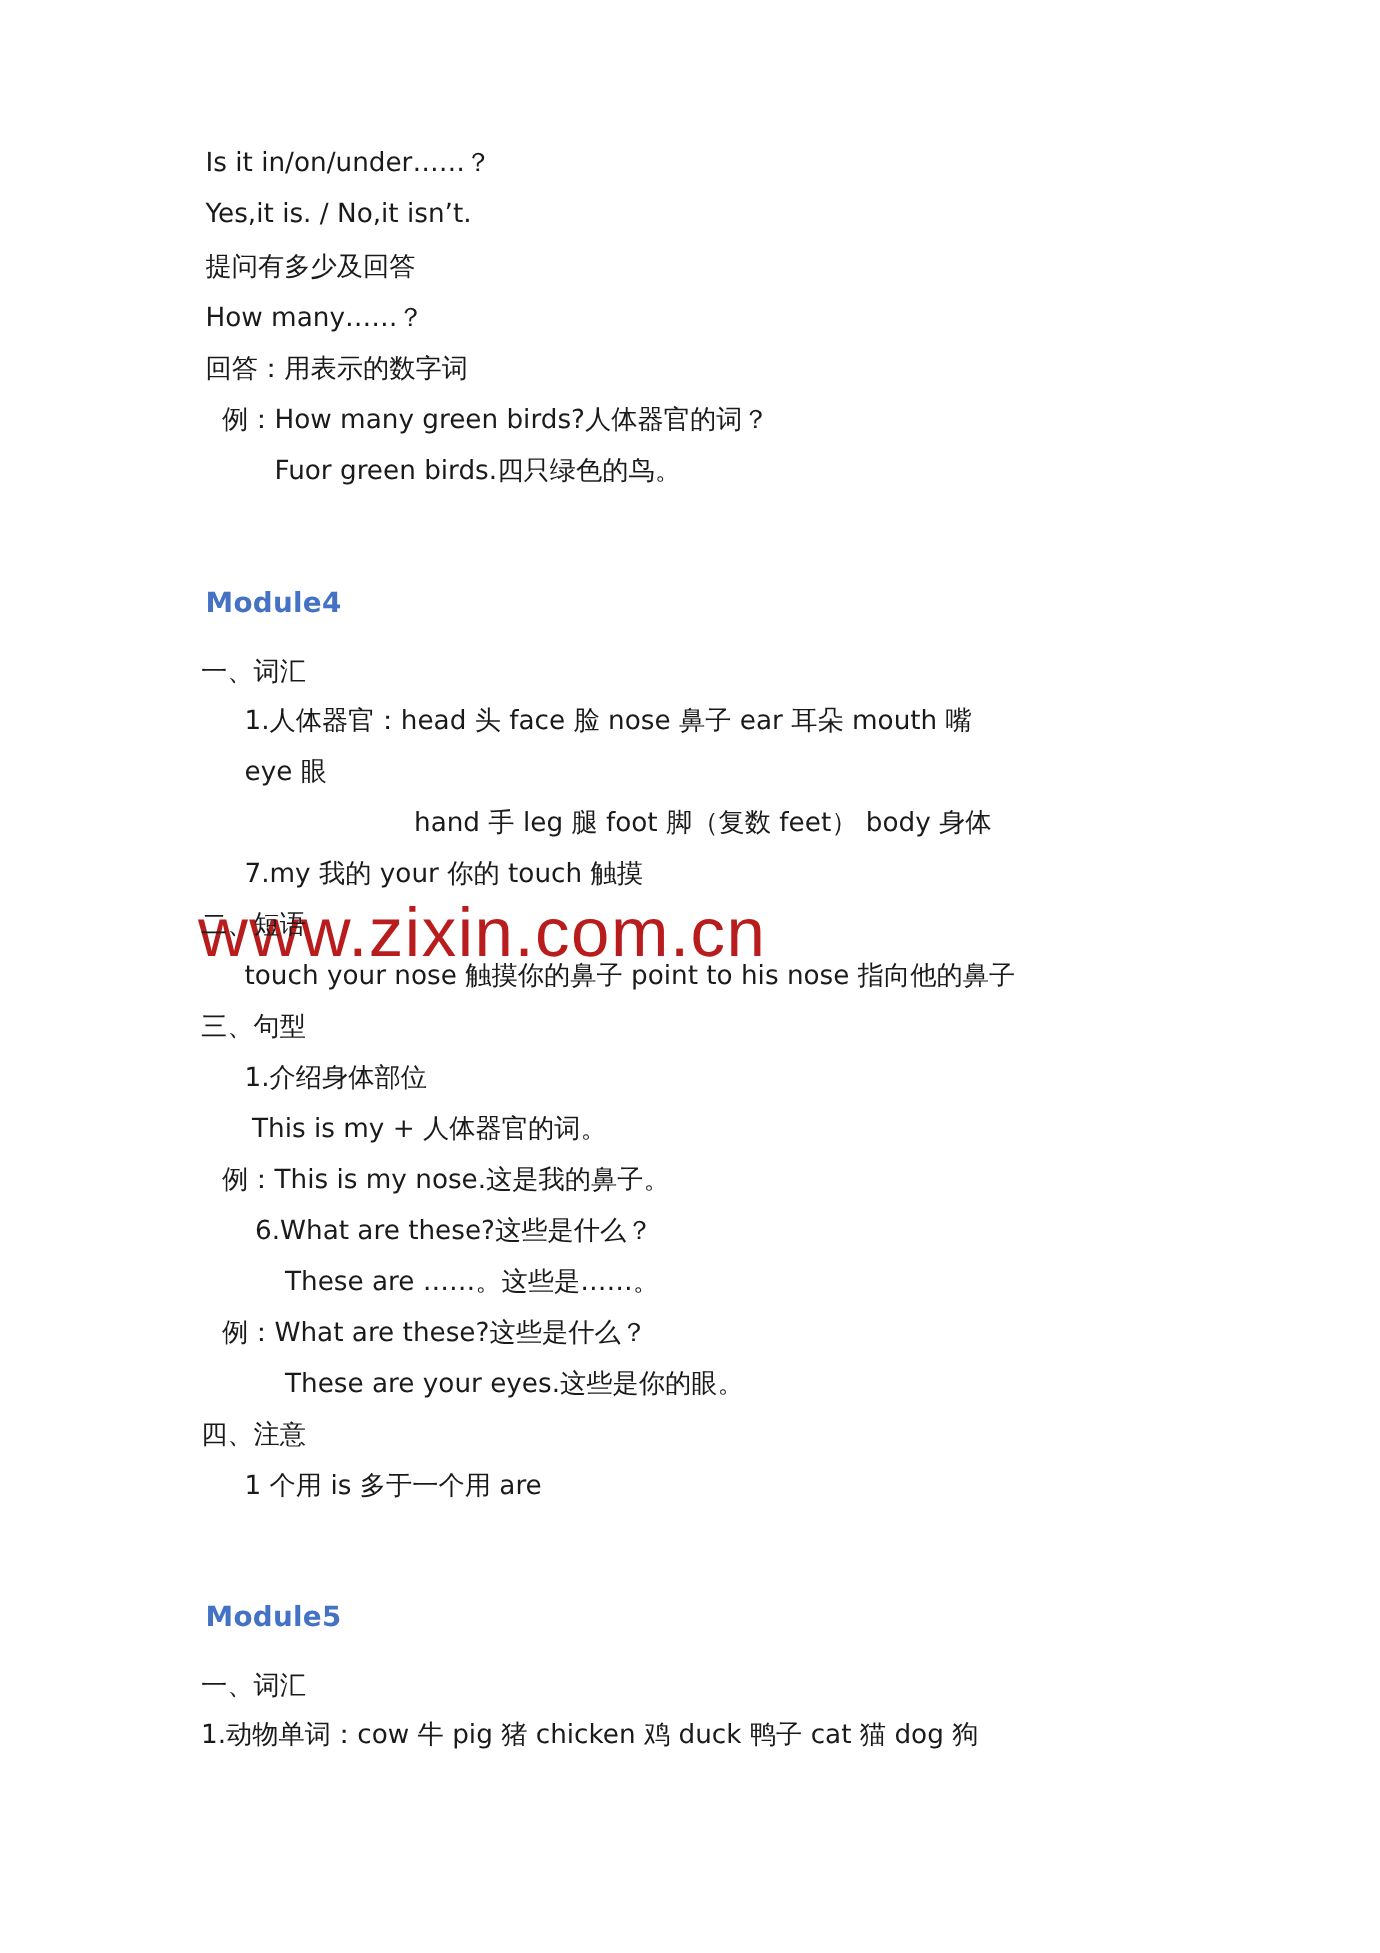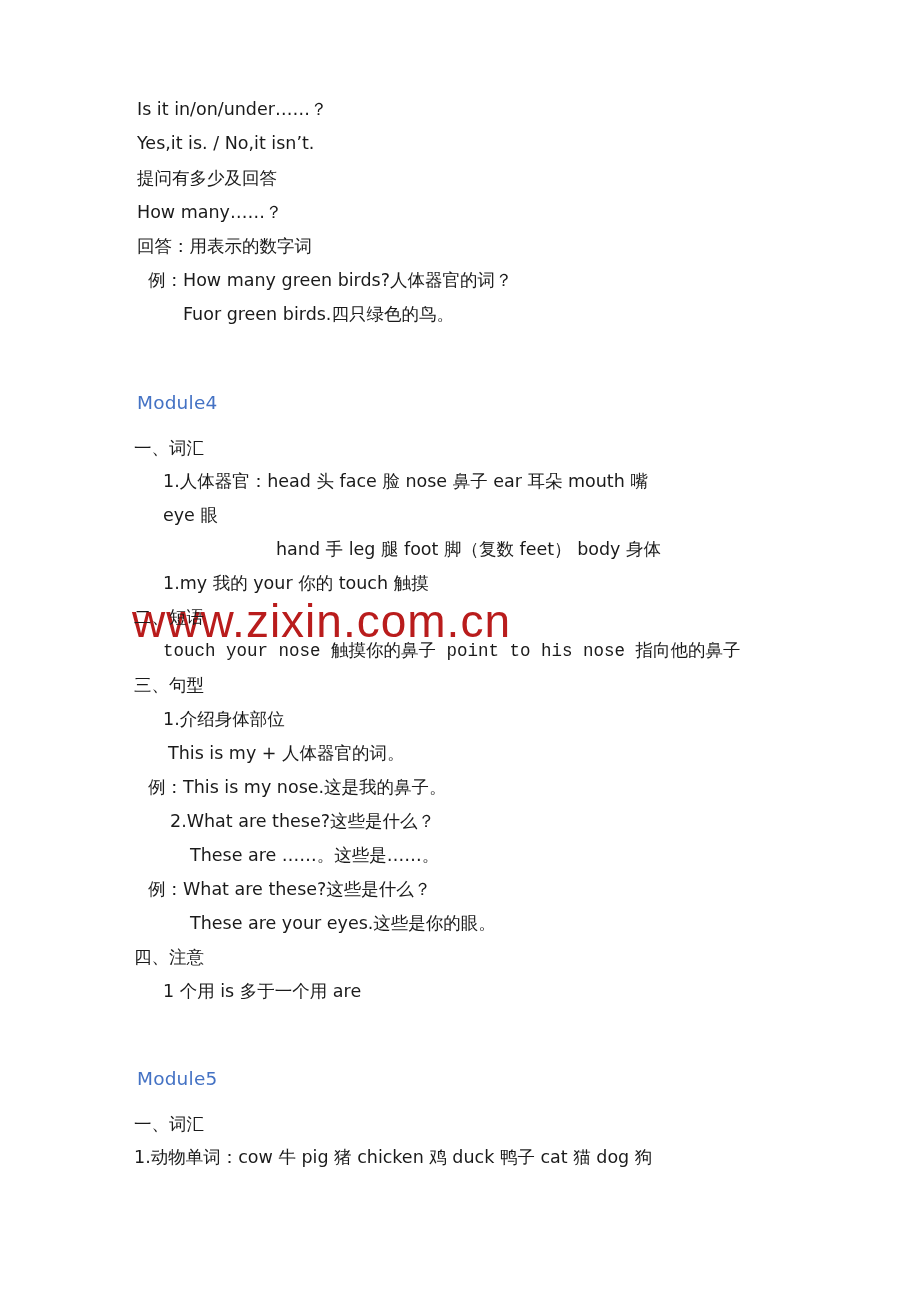--- a/index.html
+++ b/index.html
@@ -44,21 +44,21 @@
     position: absolute;
     white-space: nowrap;
     font-size: 17.5px;
     line-height: 22px;
     color: #1a1a1a;
     text-align: right;
   }
   .heading {
     font-size: 18.5px;
     color: #4472c4;
-    font-weight: 400;
+    font-weight: 700;
     letter-spacing: 0.2px;
   }
   .cn {
     font-family: "DejaVu Sans", "Liberation Sans", sans-serif;
   }
 </style>
 </head>
 <body>
 
 <div id="page">
@@ -71,28 +71,28 @@
       <div class="line cn" style="left: 137px; top: 167px;">提问有多少及回答</div>
       <div class="line cn" style="left: 137px; top: 201px;">How many……？</div>
       <div class="line cn" style="left: 137px; top: 235px;">回答：用表示的数字词</div>
       <div class="line cn" style="left: 148px; top: 269px;">例：How many green birds?人体器官的词？</div>
       <div class="line cn" style="left: 183px; top: 303px;">Fuor green birds.四只绿色的鸟。</div>
       <div class="line heading cn" style="left: 137px; top: 392px;">Module4</div>
       <div class="line cn" style="left: 134px; top: 437px;">一、词汇</div>
       <div class="line cn" style="left: 163px; top: 470px;">1.人体器官：head 头    face 脸    nose 鼻子     ear 耳朵        mouth 嘴</div>
       <div class="line cn" style="left: 163px; top: 504px;">eye 眼</div>
       <div class="line cn" style="left: 276px; top: 538px;">hand 手    leg 腿    foot 脚（复数 feet）    body 身体</div>
-      <div class="line cn" style="left: 163px; top: 572px;">1.my 我的        your 你的        touch 触摸</div>
+      <div class="line cn" style="left: 163px; top: 572px;">7.my 我的        your 你的        touch 触摸</div>
       <div class="line cn" style="left: 134px; top: 606px;">二、短语</div>
-      <div class="line cn" style="left: 163px; top: 640px; font-family: Liberation Mono, monospace;">touch your nose  触摸你的鼻子     point to his nose  指向他的鼻子</div>
+      <div class="line cn" style="left: 163px; top: 640px;">touch your nose  触摸你的鼻子     point to his nose  指向他的鼻子</div>
       <div class="line cn" style="left: 134px; top: 674px;">三、句型</div>
       <div class="line cn" style="left: 163px; top: 708px;">1.介绍身体部位</div>
       <div class="line cn" style="left: 168px; top: 742px;">This is my +  人体器官的词。</div>
       <div class="line cn" style="left: 148px; top: 776px;">例：This is my nose.这是我的鼻子。</div>
-      <div class="line cn" style="left: 170px; top: 810px;">2.What are these?这些是什么？</div>
+      <div class="line cn" style="left: 170px; top: 810px;">6.What are these?这些是什么？</div>
       <div class="line cn" style="left: 190px; top: 844px;">These are  ……。这些是……。</div>
       <div class="line cn" style="left: 148px; top: 878px;">例：What are these?这些是什么？</div>
       <div class="line cn" style="left: 190px; top: 912px;">These are your eyes.这些是你的眼。</div>
       <div class="line cn" style="left: 134px; top: 946px;">四、注意</div>
       <div class="line cn" style="left: 163px; top: 980px;">1 个用 is        多于一个用 are</div>
       <div class="line heading cn" style="left: 137px; top: 1068px;">Module5</div>
       <div class="line cn" style="left: 134px; top: 1113px;">一、词汇</div>
       <div class="line cn" style="left: 134px; top: 1146px;">1.动物单词：cow 牛   pig 猪    chicken 鸡    duck 鸭子    cat 猫    dog 狗</div>
     </div>
 

